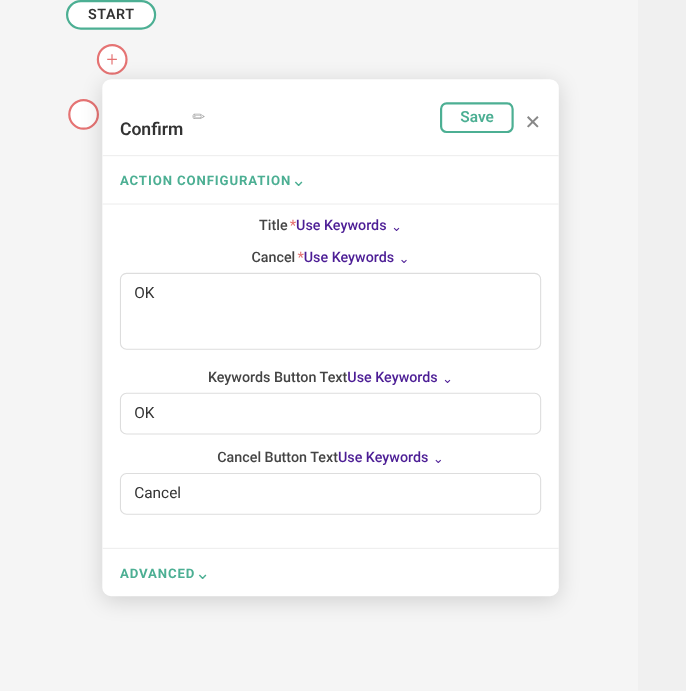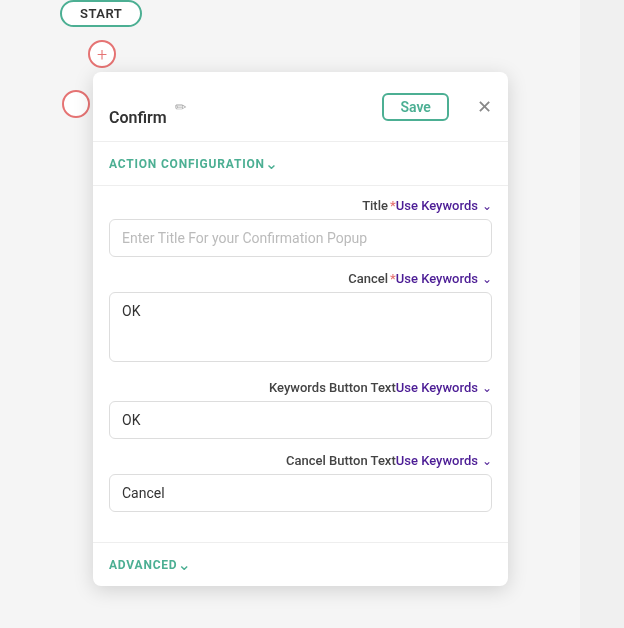--- a/index.html
+++ b/index.html
@@ -105,22 +105,22 @@
     }
 
     .edit-icon {
       color: #aaa;
       font-size: 14px;
       cursor: pointer;
     }
 
     .modal-header-right {
       display: flex;
-      align-items: center;
-      gap: 28px;
+      align-items: flex-end;
+      gap: 10px;
     }
 
     .save-btn {
       border: 2px solid #4caf93;
       background: white;
       color: #4caf93;
       border-radius: 6px;
       padding: 4px 16px;
       font-size: 14px;
       font-weight: 600;
@@ -168,21 +168,21 @@
       padding: 12px 16px;
     }
 
     .field-group {
       margin-bottom: 14px;
     }
 
     .field-row {
       display: flex;
       align-items: center;
-      justify-content: flex-end;
+      justify-content: center;
       margin-bottom: 6px;
     }
 
     .field-label {
       font-size: 13px;
       color: #444;
       font-weight: 500;
     }
 
     .field-label .required {
@@ -276,21 +276,20 @@
       <div class="field-group">
         <div class="field-row">
           <span class="field-label">
             <span>Title</span><span class="required">*</span>
           </span>
           <div class="use-keywords">
             <span>Use Keywords</span>
             <span class="arrow">⌄</span>
           </div>
         </div>
-        <input class="field-input" type="text" value="" placeholder="Enter Title For your Confirmation Popup" style="">
       </div>
 
       <div class="field-group">
         <div class="field-row">
           <span class="field-label">
             <span>Cancel</span><span class="required">*</span>
           </span>
           <div class="use-keywords">
             <span>Use Keywords</span>
             <span class="arrow">⌄</span>

